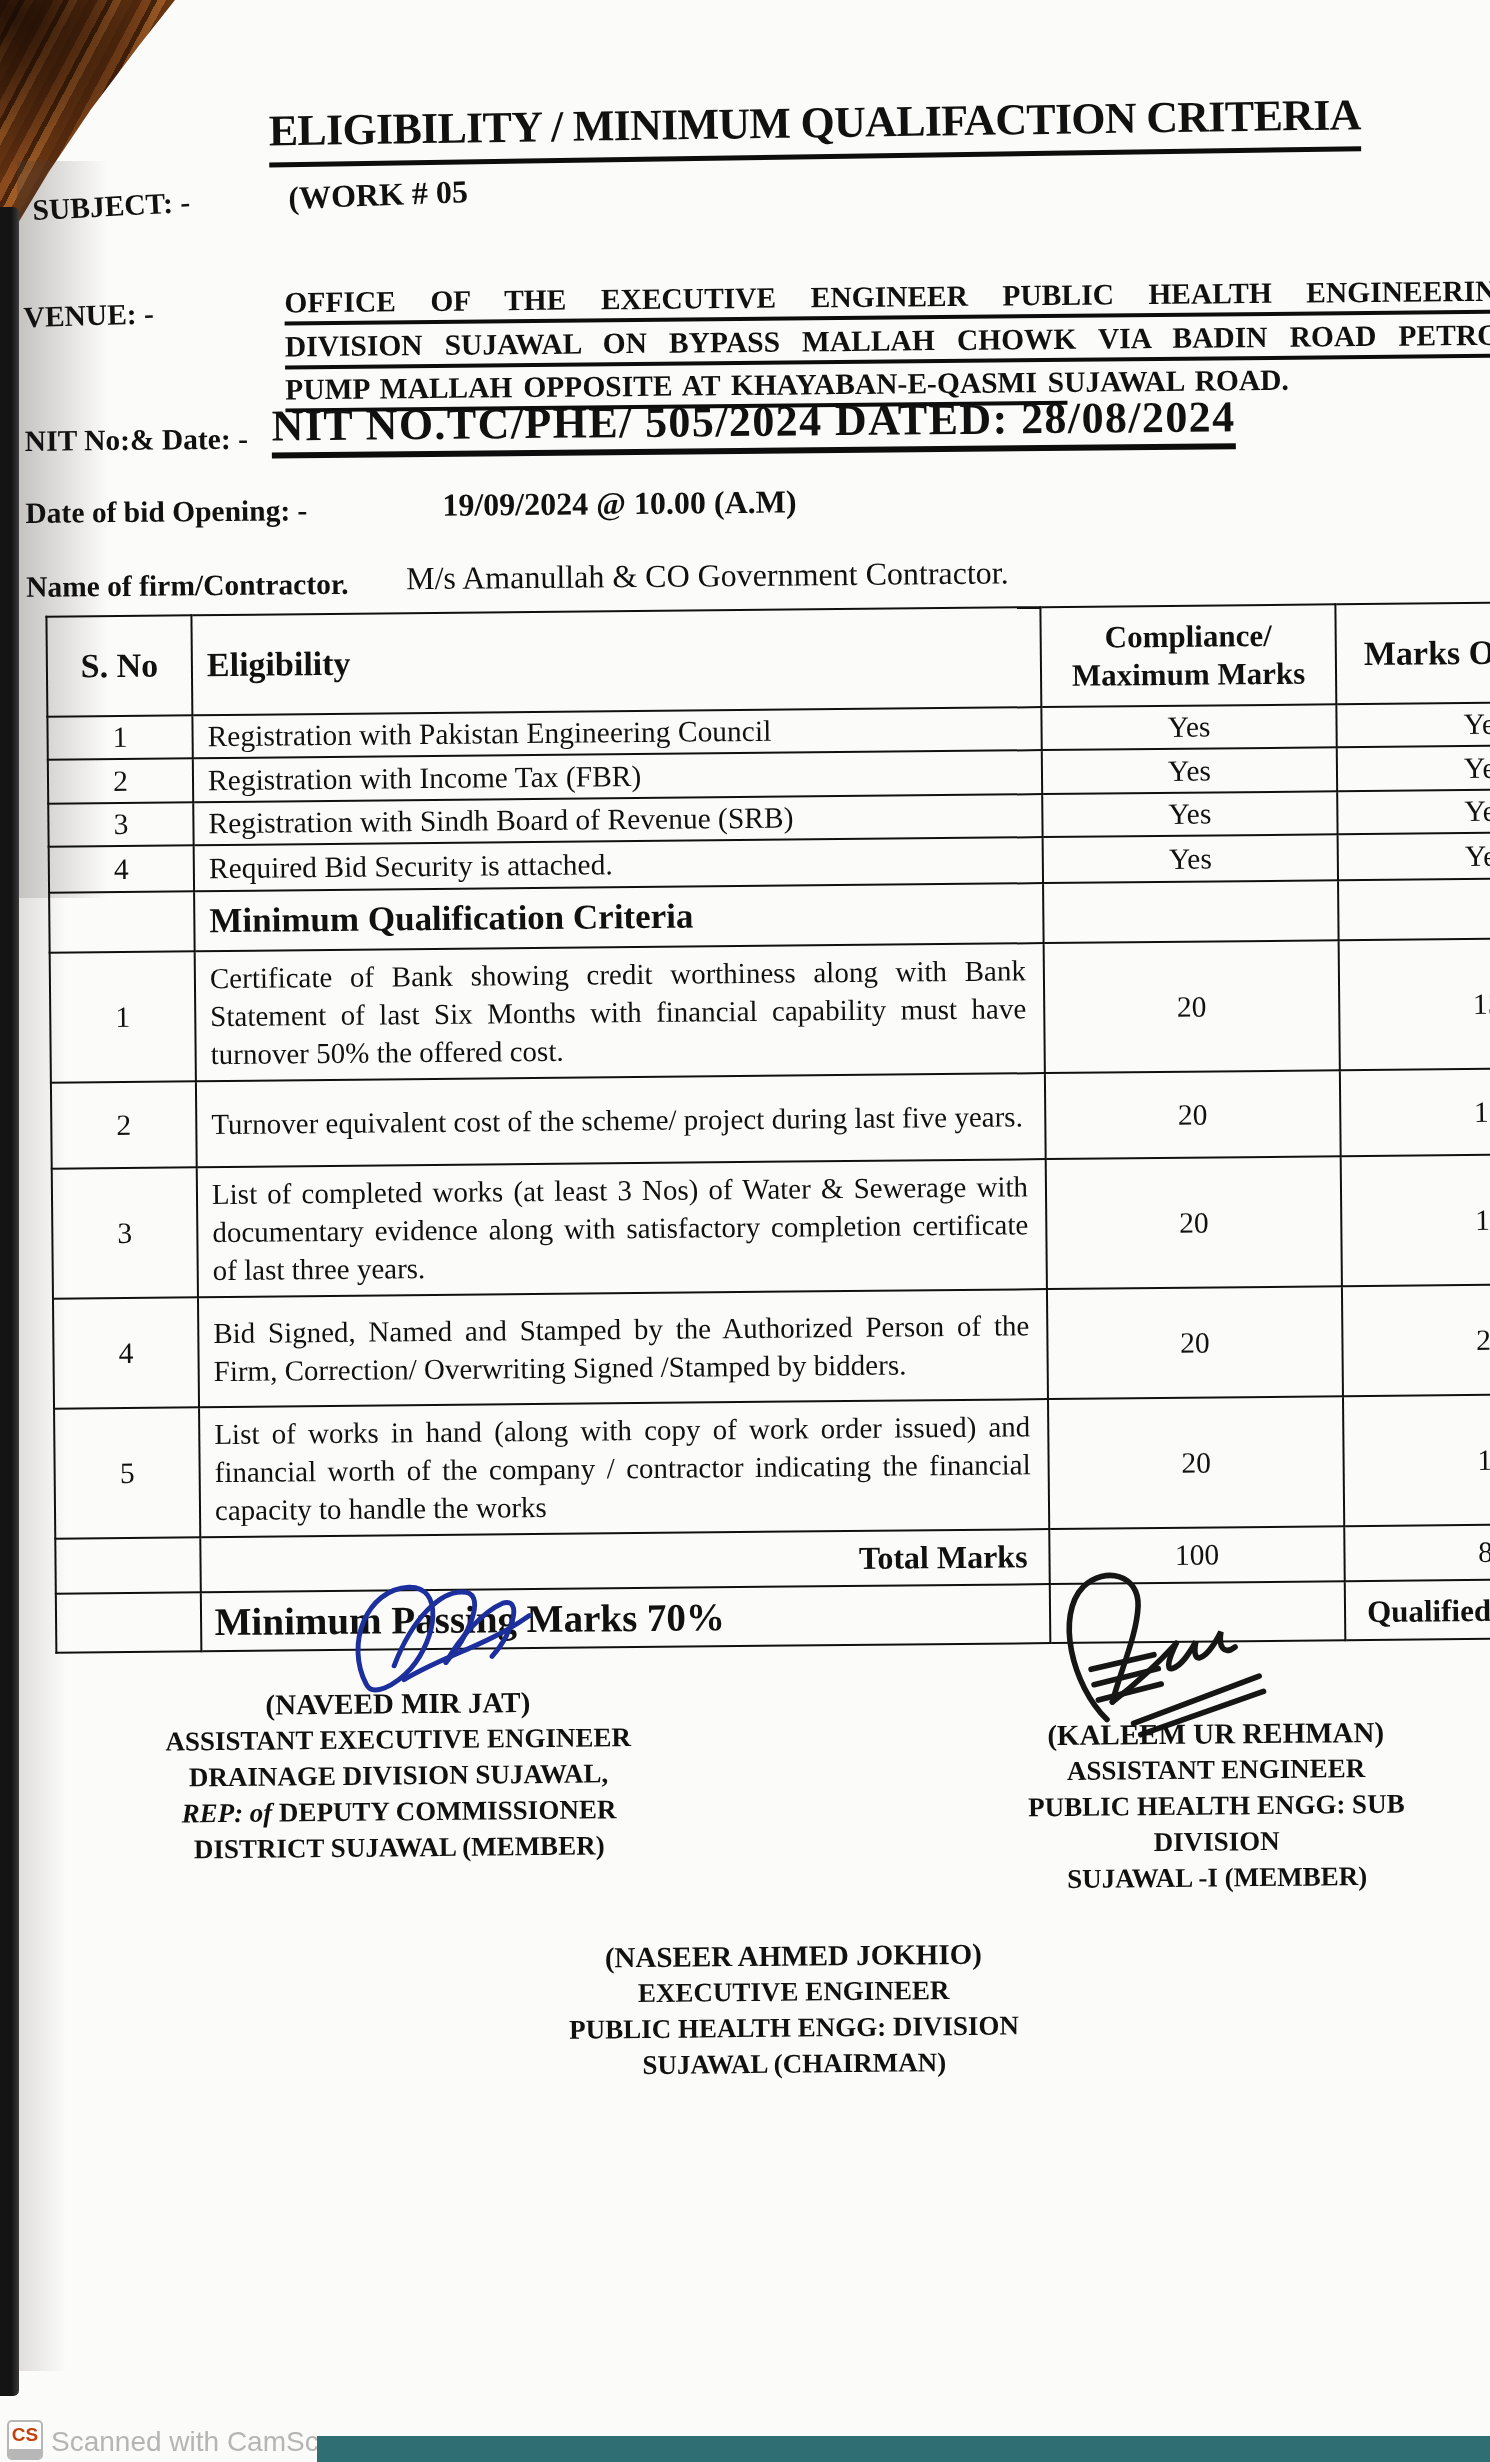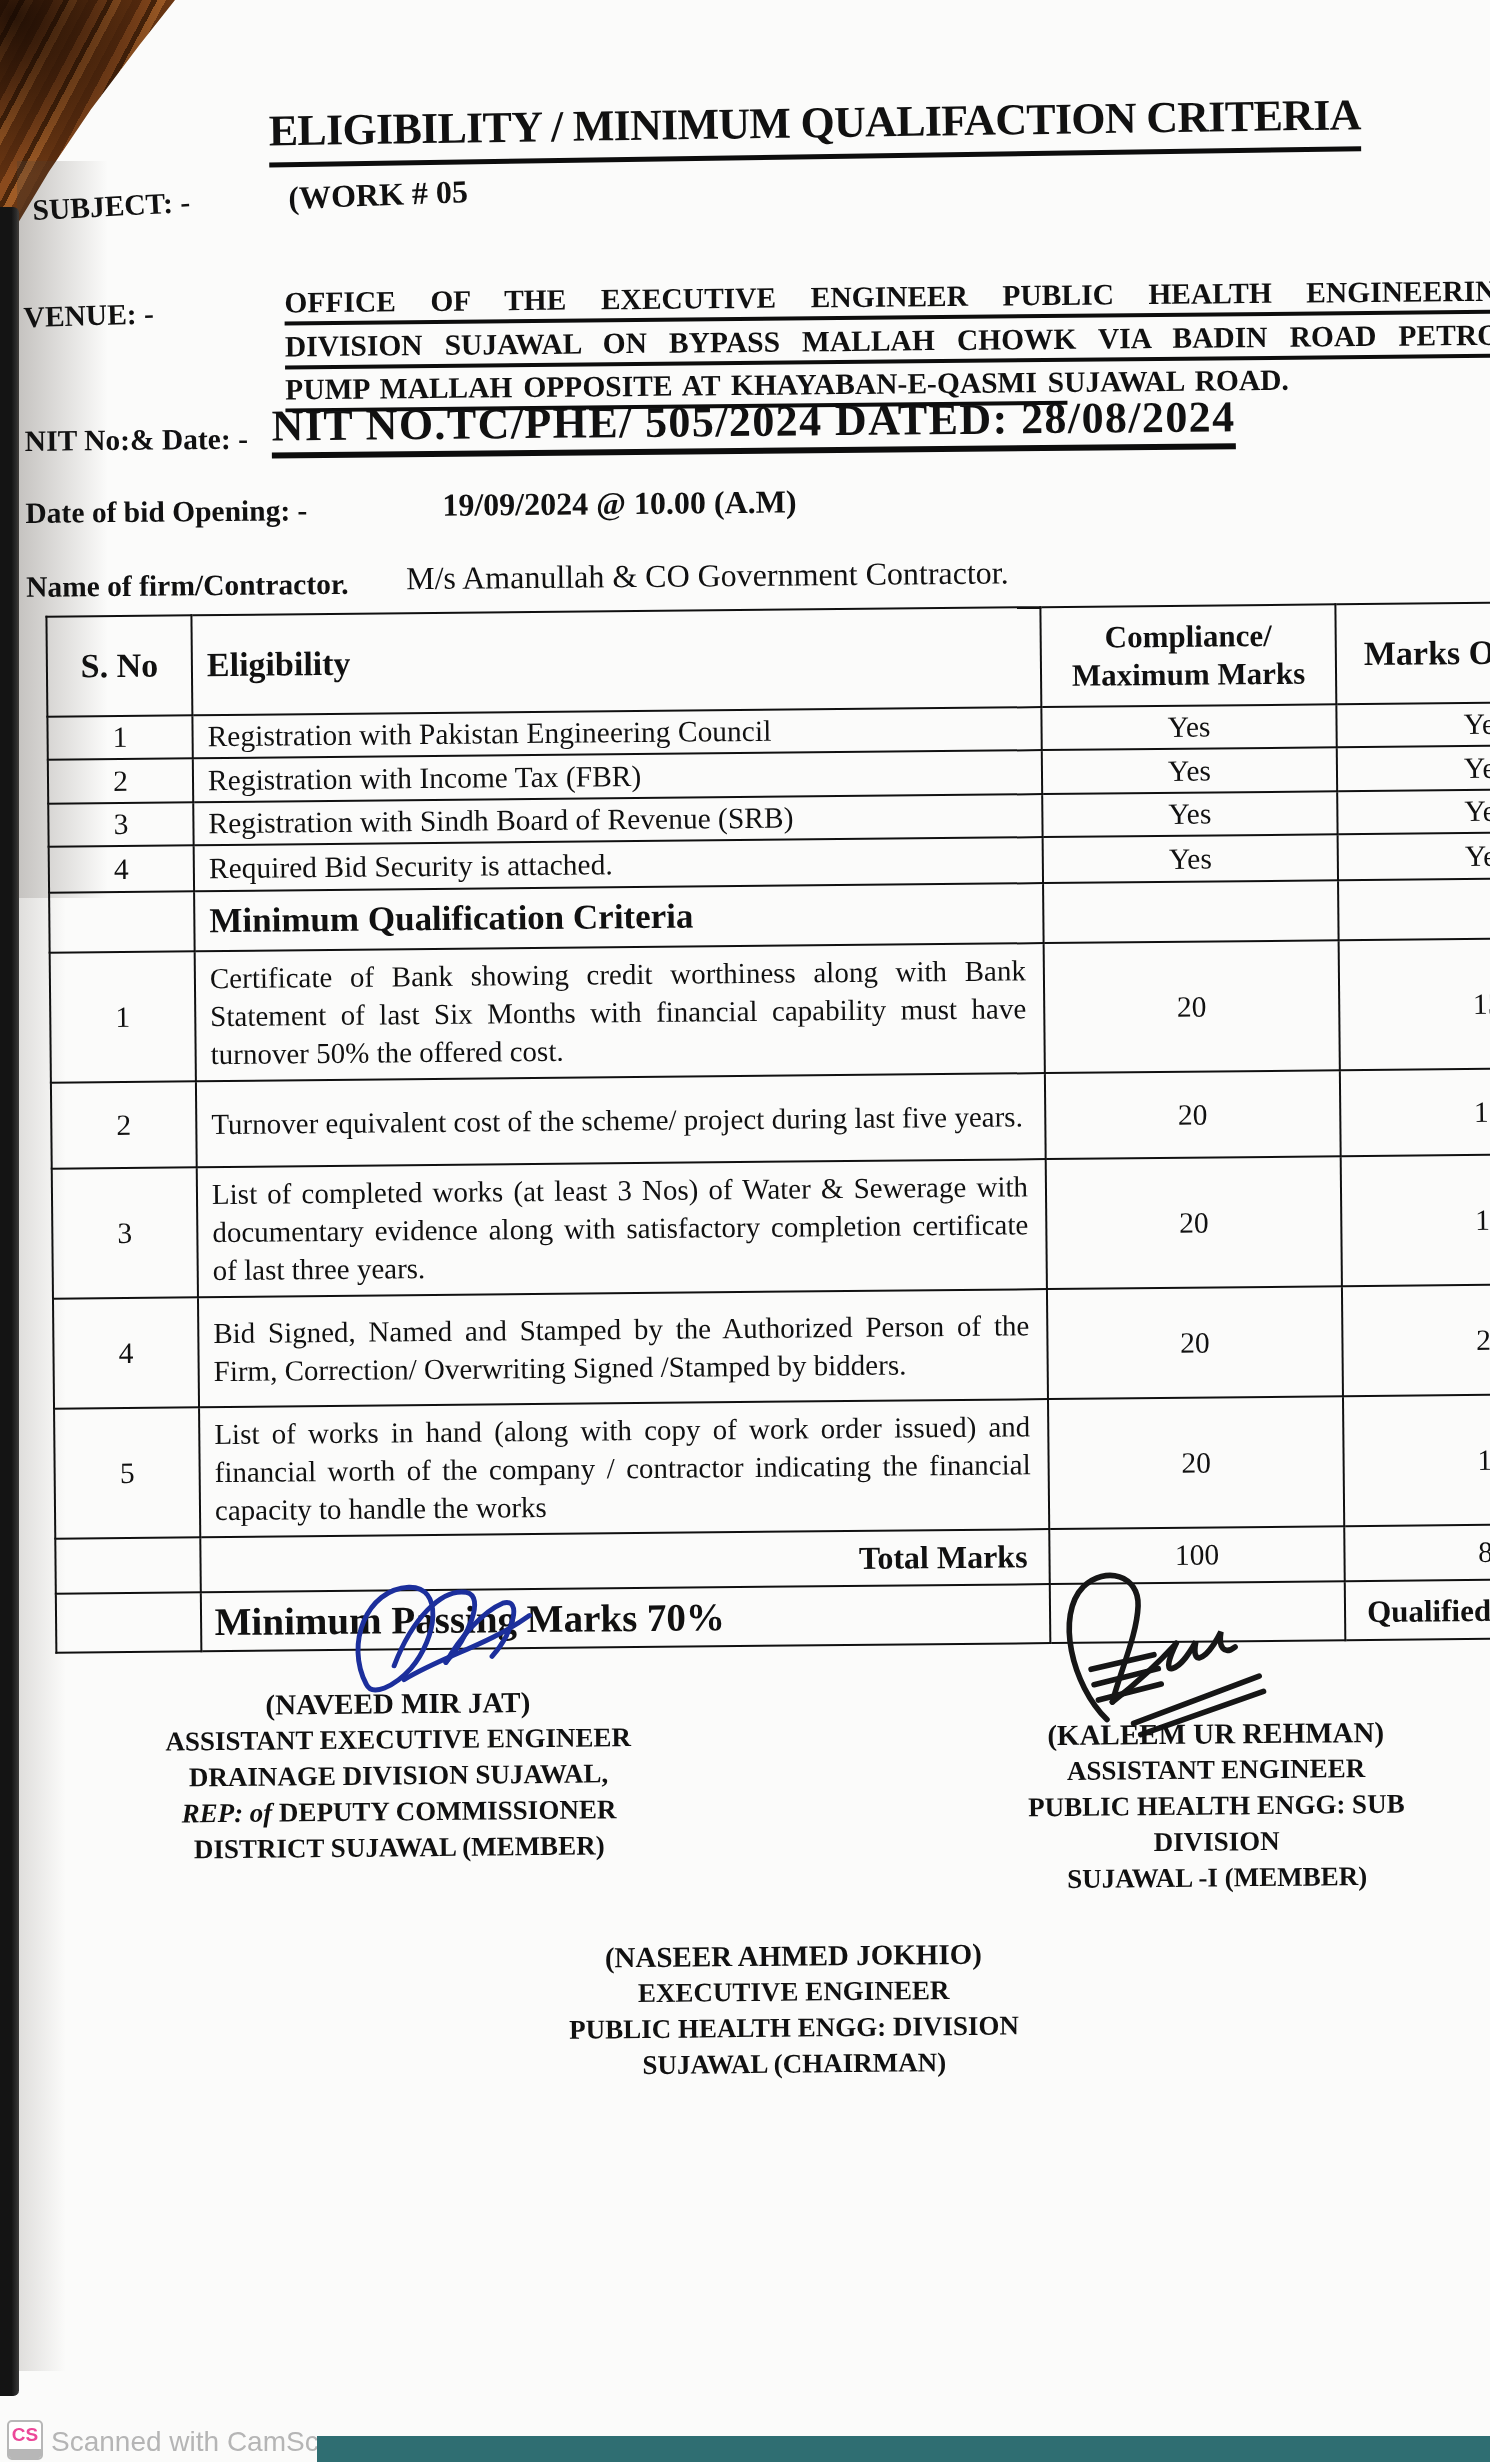--- a/index.html
+++ b/index.html
@@ -79,21 +79,21 @@
   .sig-center{left:530px;top:1938px;width:512px;}
   .it{font-style:italic;}
   .ink{position:absolute;}
   
   .cs-logo{
     position:absolute;left:7px;top:2420px;width:32px;height:36px;
     border:2.8px solid #b7b7b7;border-radius:4.9px;background:#fff;
     display:flex;flex-direction:column;align-items:center;
     font-family:"Liberation Sans","DejaVu Sans",sans-serif;
   }
-  .cs-logo .cs-txt{font-size:19px;font-weight:bold;color:#ec4899;margin-top:2.1px;}
+  .cs-logo .cs-txt{font-size:19px;font-weight:bold;color:#c2410c;margin-top:2.1px;}
   .cs-logo .cs-tab{margin-top:auto;width:100%;height:9px;background:#b7b7b7;border-radius:0 0 2.1px 2.1px;}
   .cs-text{
     position:absolute;left:51px;top:2426px;font-family:"Liberation Sans","DejaVu Sans",sans-serif;
     font-size:28px;color:#b5b5b5;white-space:nowrap;
   }
   .teal-bar{position:absolute;left:317px;top:2436px;width:1174px;height:26px;}
 </style>
 </head>
 <body>
 

